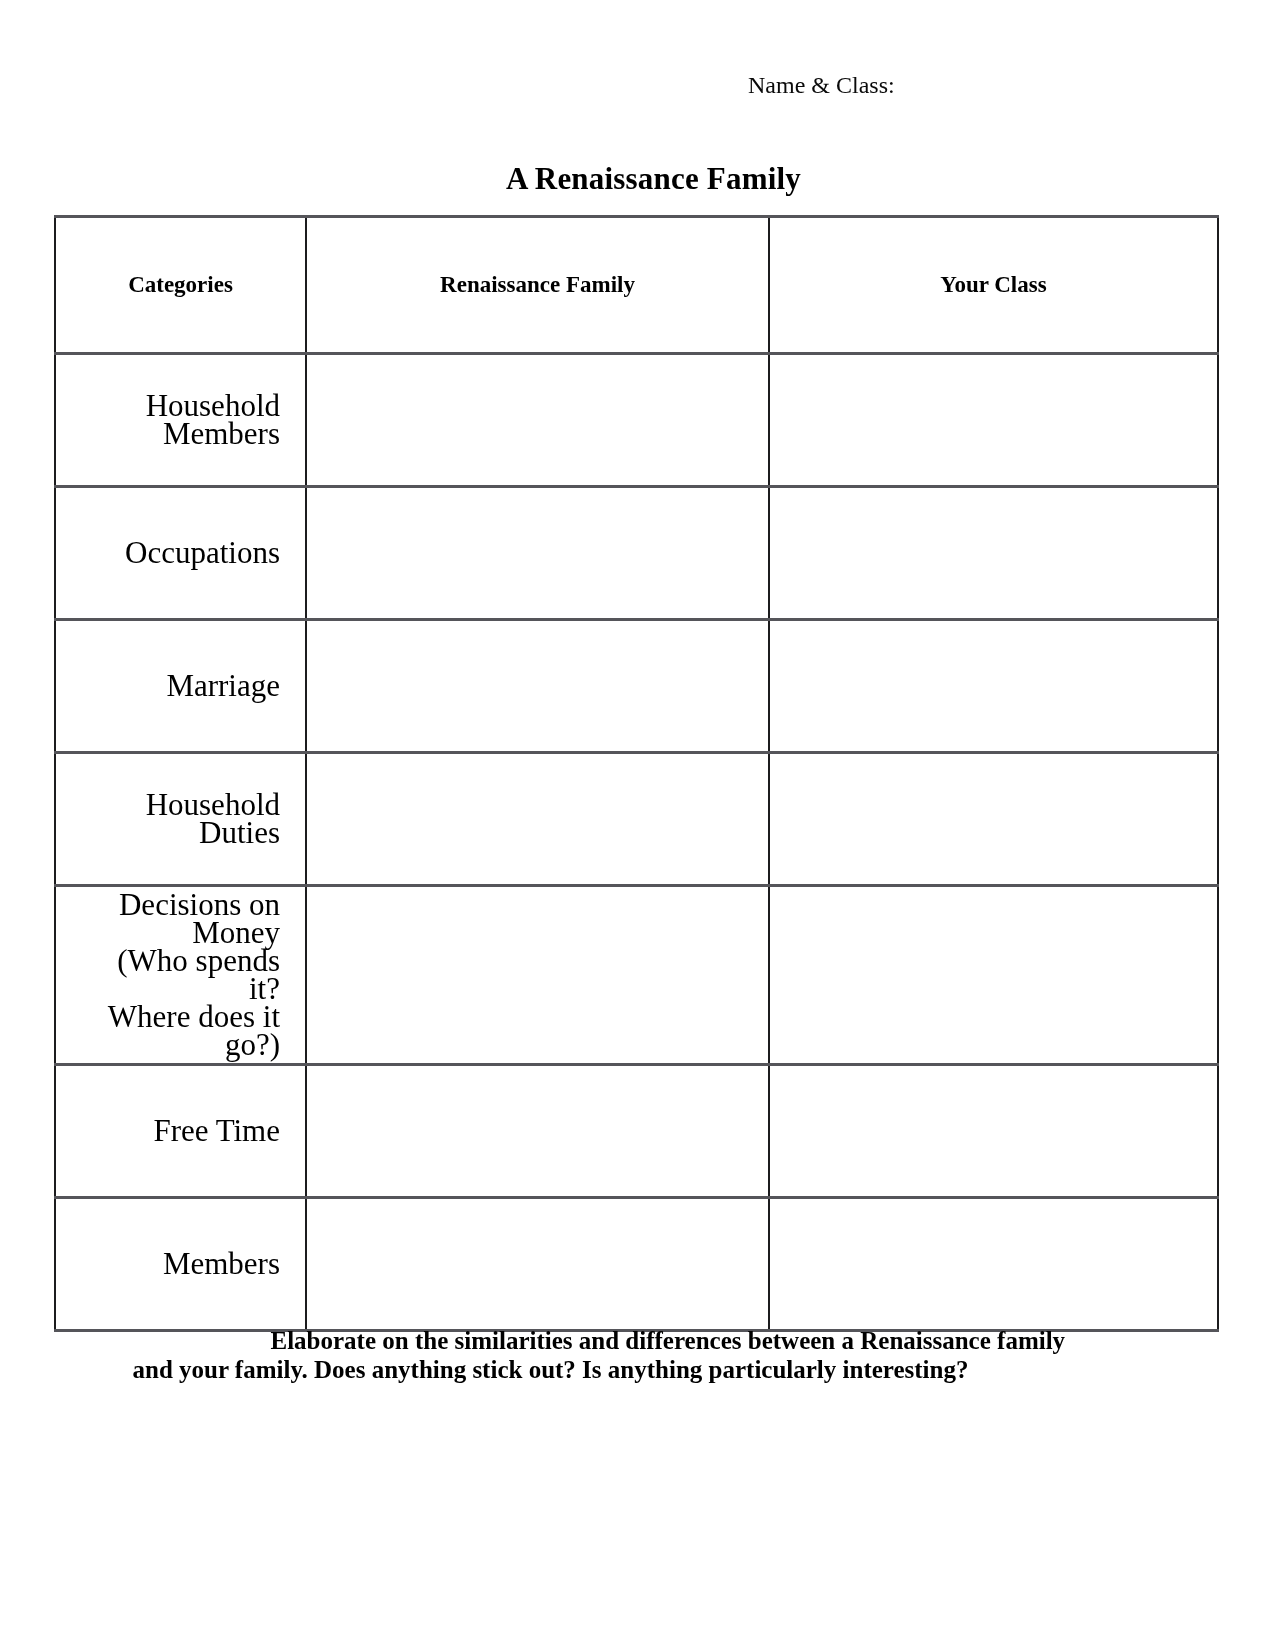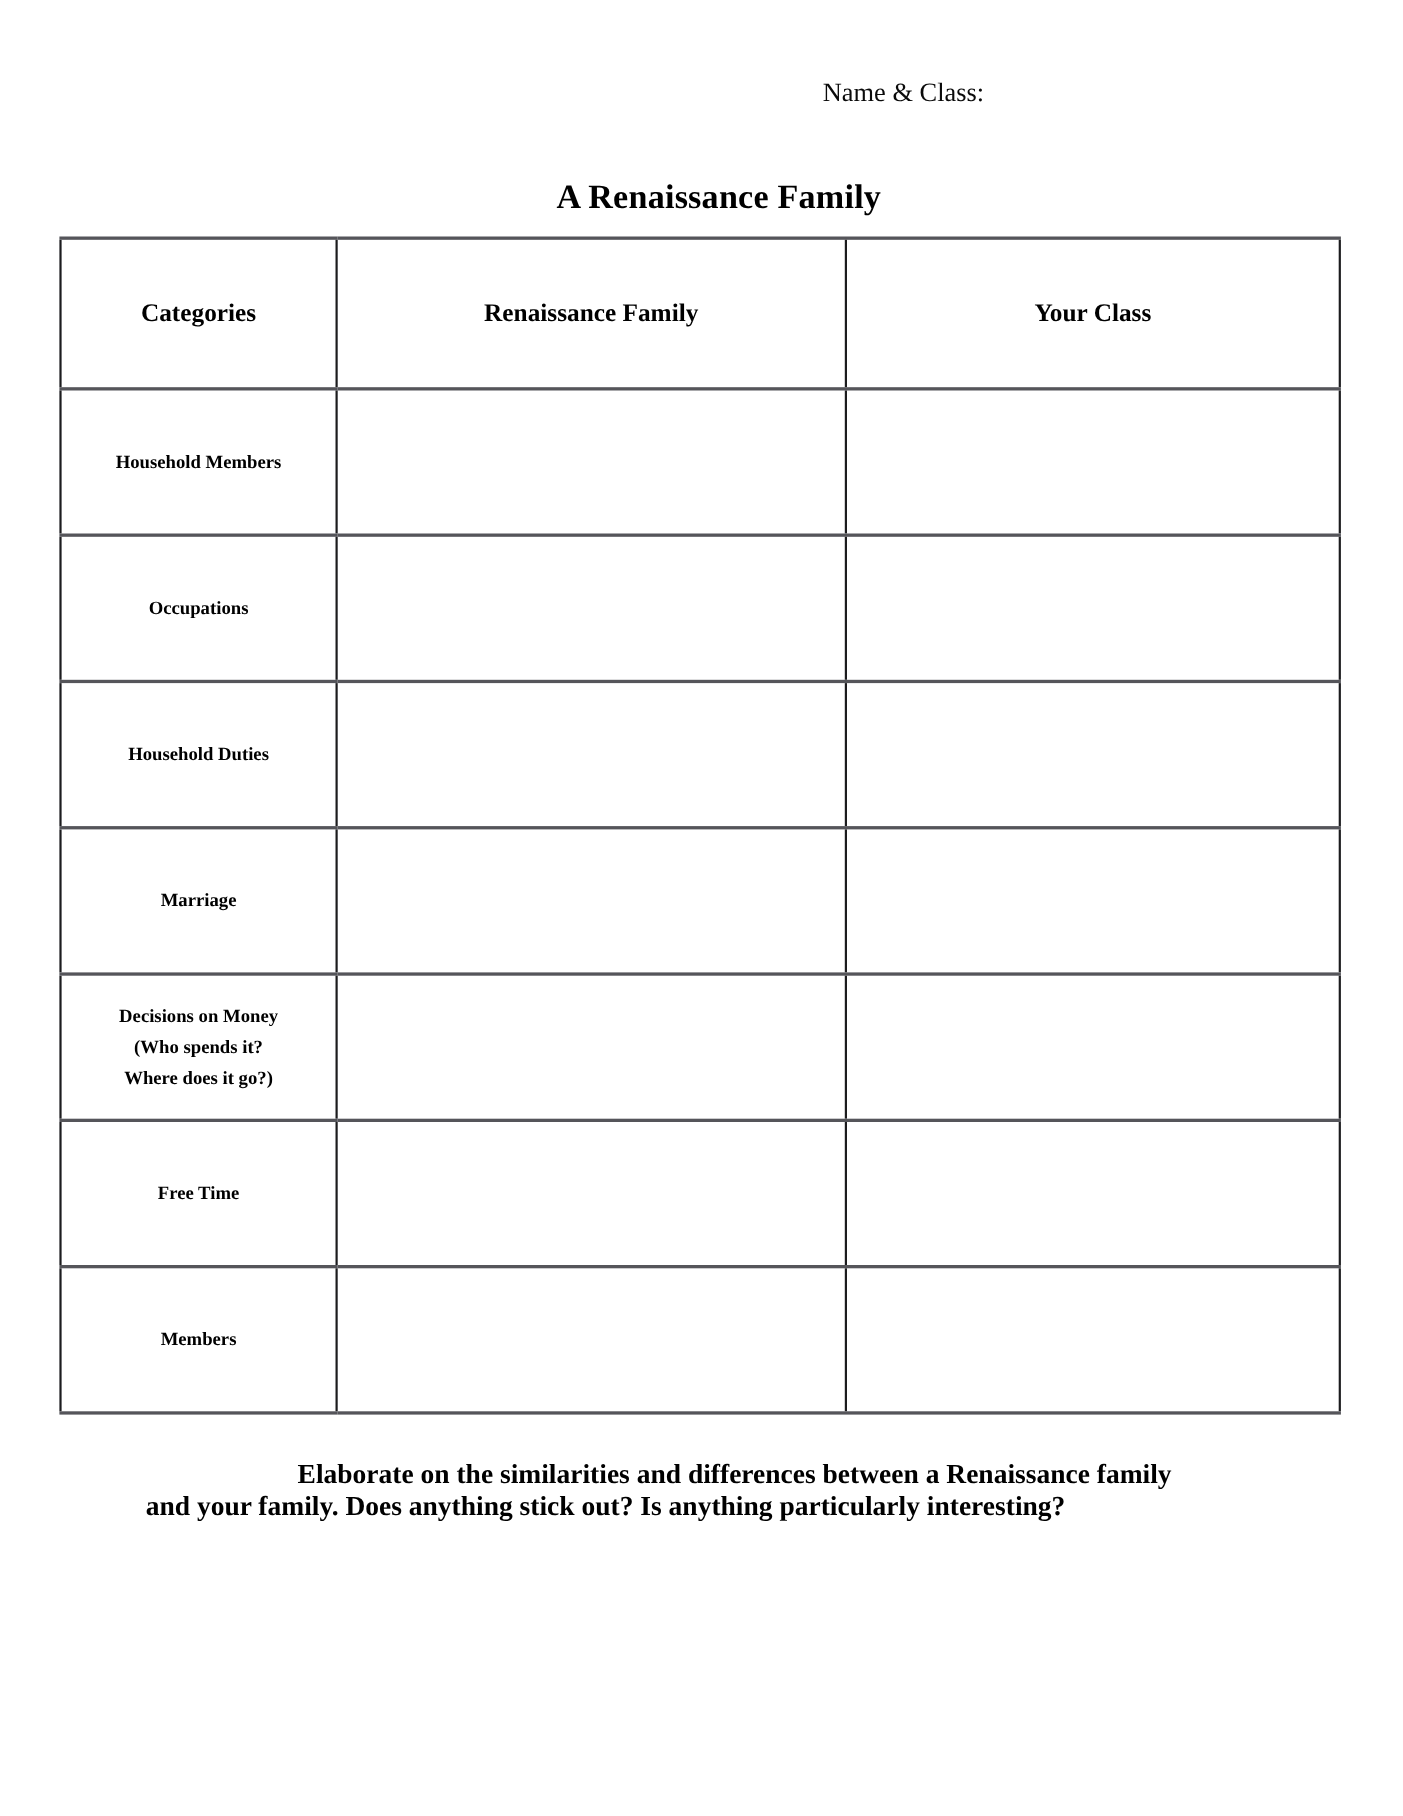--- a/index.html
+++ b/index.html
@@ -61,24 +61,25 @@
   }
   .worksheet-table thead th {
     height: 137px;
     font-size: 23px;
     font-weight: bold;
   }
   .worksheet-table tbody tr {
     height: 133px;
   }
   .worksheet-table td.cat {
-    font-size: 17px;
-    font-weight: bold;
+    font-size: 31px;
+    font-weight: normal;
     white-space: pre-line;
     line-height: 28px;
+    text-align: right;
   }
   .footer-prompt {
     position: absolute;
     top: 1326px;
     left: 50%;
     transform: translateX(-50%);
     width: 1010px;
     text-indent: 138px;
     font-size: 25px;
     font-weight: bold;
@@ -112,26 +113,26 @@
         <td class="cat">Household Members</td>
         <td></td>
         <td></td>
       </tr>
       <tr>
         <td class="cat">Occupations</td>
         <td></td>
         <td></td>
       </tr>
       <tr>
-        <td class="cat">Household Duties</td>
+        <td class="cat">Marriage</td>
         <td></td>
         <td></td>
       </tr>
       <tr>
-        <td class="cat">Marriage</td>
+        <td class="cat">Household Duties</td>
         <td></td>
         <td></td>
       </tr>
       <tr>
         <td class="cat">Decisions on Money
 (Who spends it?
 Where does it go?)</td>
         <td></td>
         <td></td>
       </tr>

